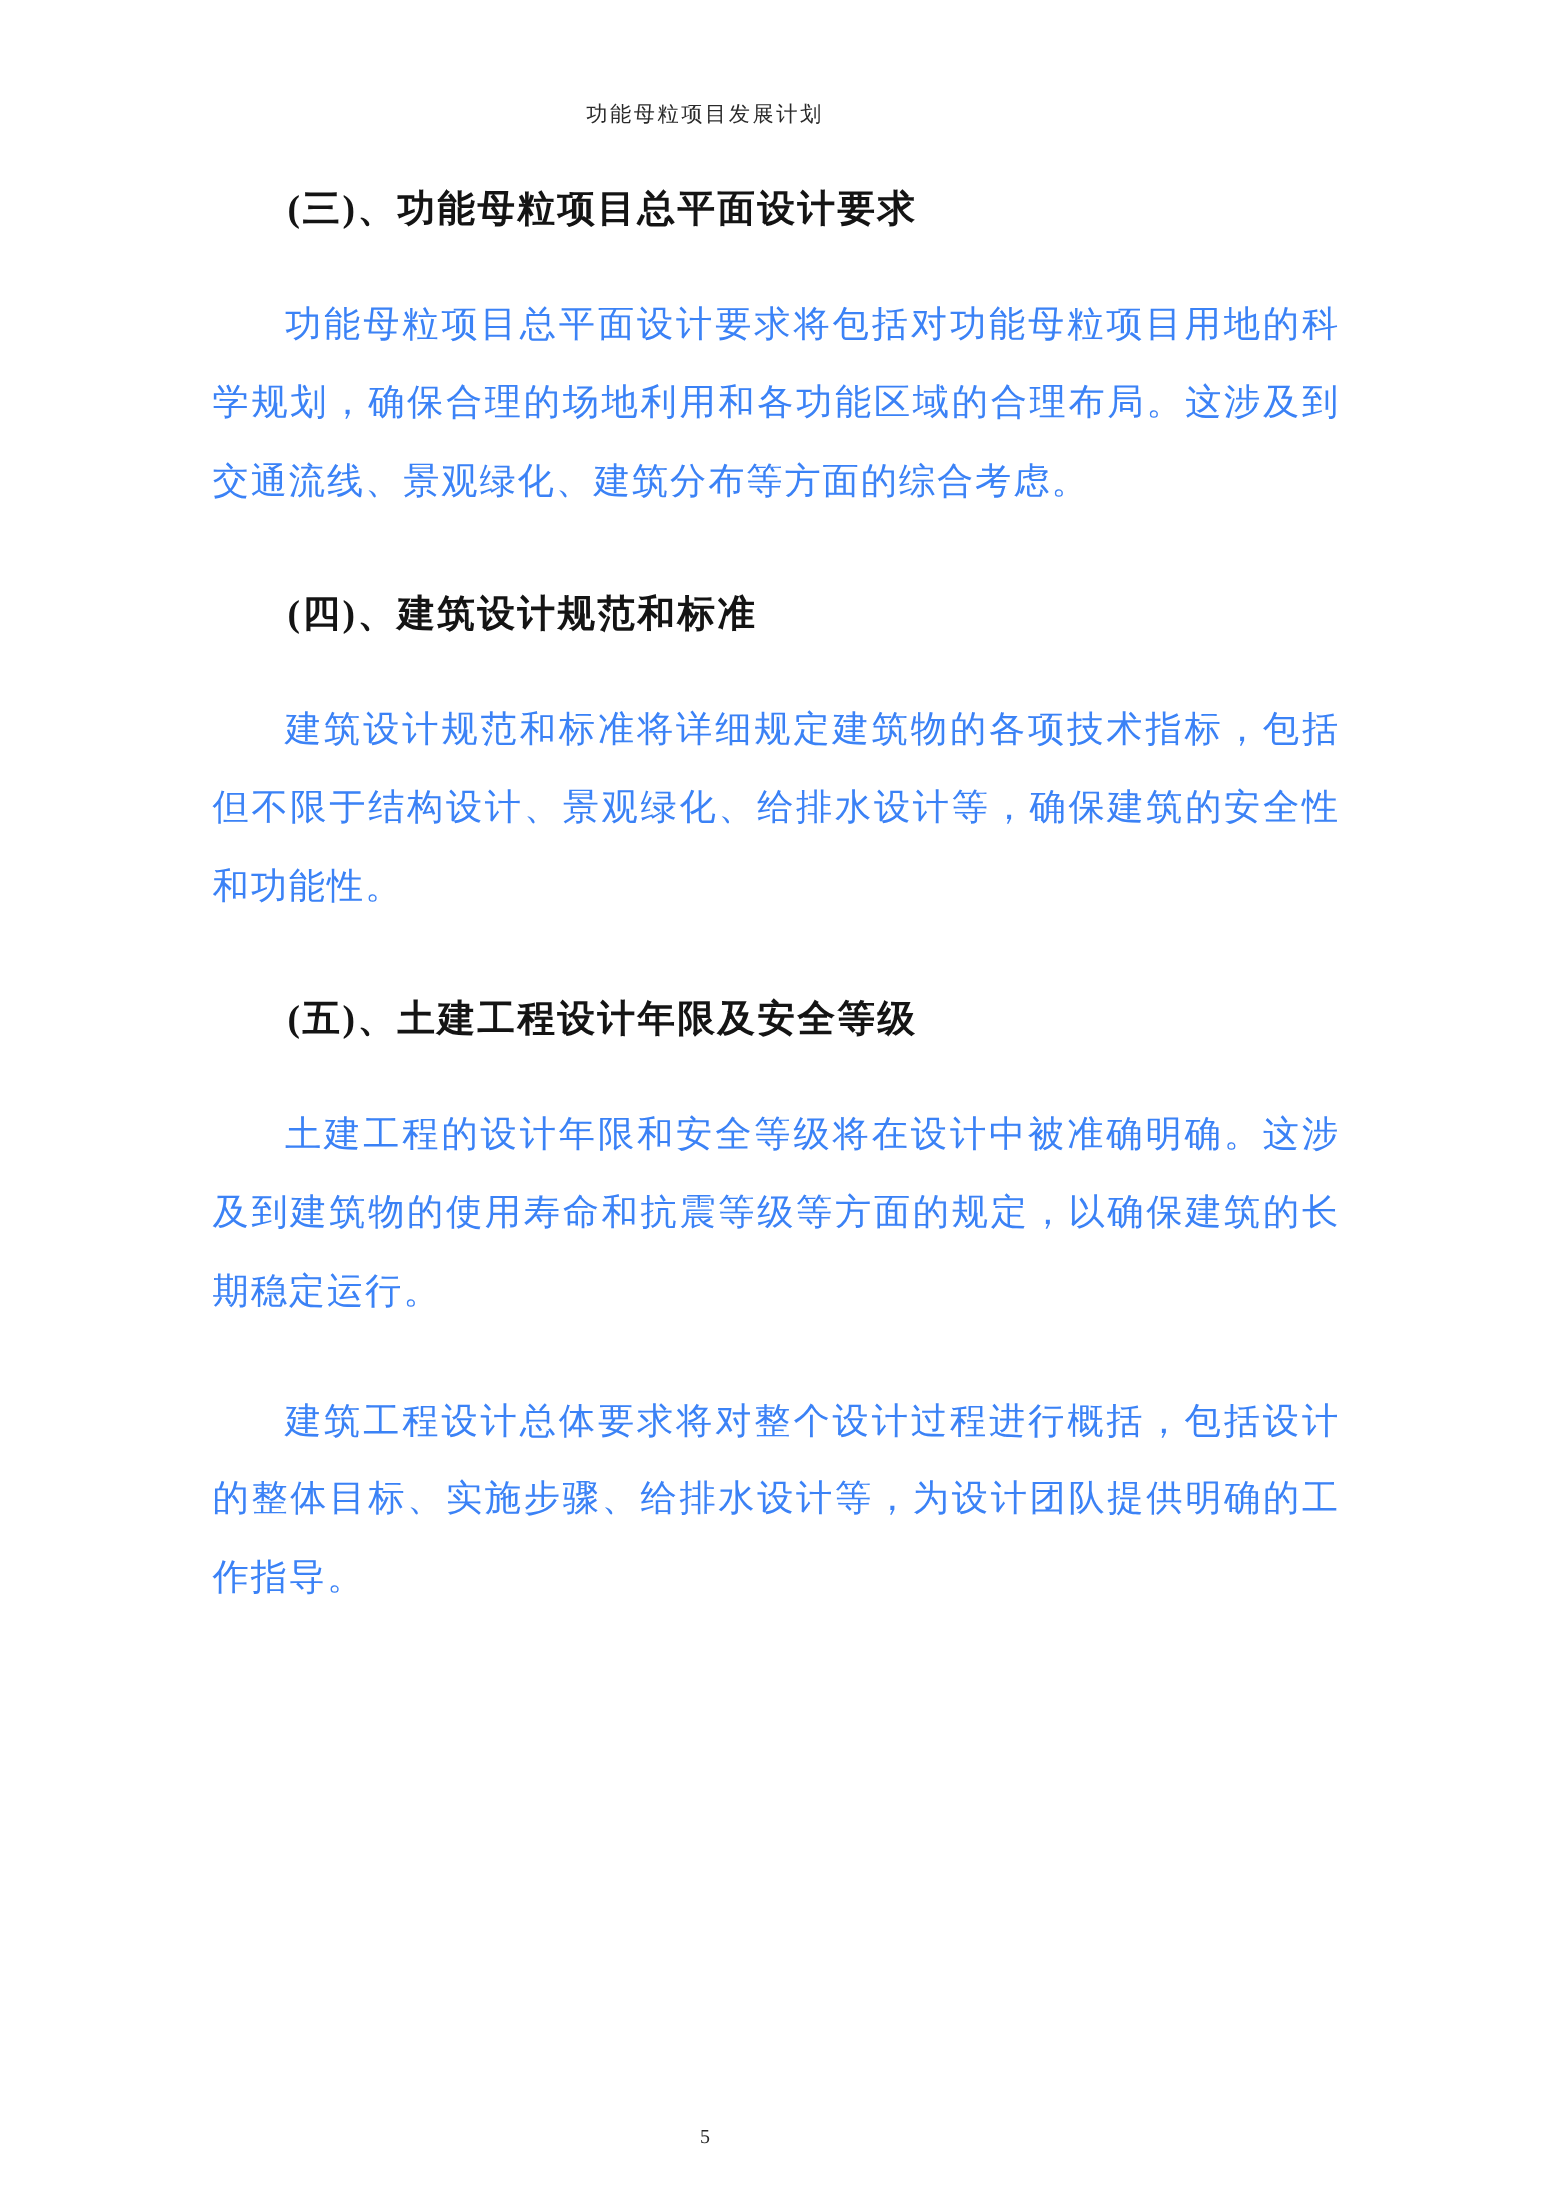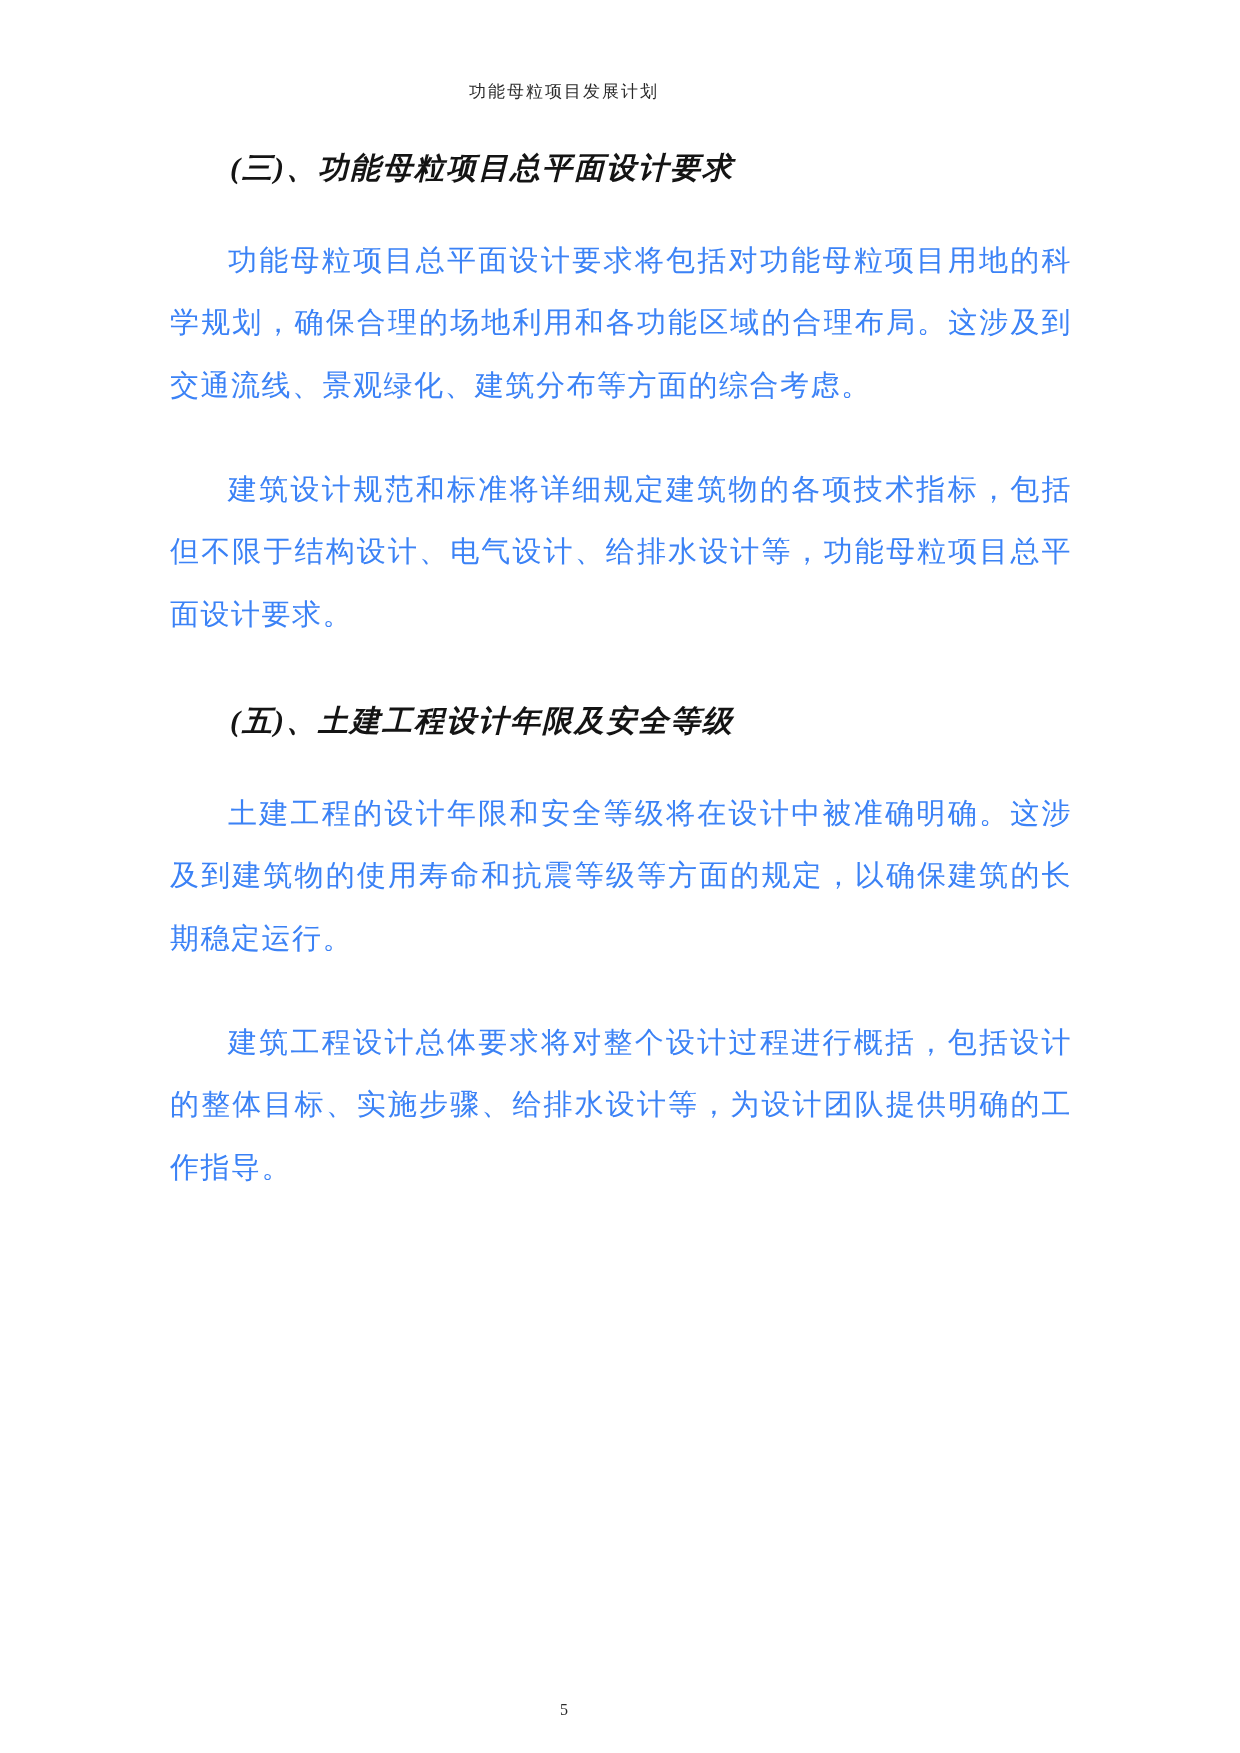--- a/index.html
+++ b/index.html
@@ -33,21 +33,20 @@
     width: 902px;
   }
   .doc-heading {
     margin: 56px 0 0 0;
     font-size: 30px;
     font-weight: 700;
     line-height: 1.3;
     letter-spacing: 2px;
     text-indent: 2em;
     color: #141414;
-    font-style: italic;
   }
   .doc-heading.first {
     margin-top: 0;
   }
   .doc-para {
     margin: 42px 0 0 0;
     font-size: 29px;
     font-weight: 400;
     line-height: 2.15;
     letter-spacing: 1.5px;
@@ -72,21 +71,22 @@
 
   <header class="running-header">
     <span>功能母粒项目发展计划</span>
   </header>
 
   <main class="doc-body">
 
     <h2 class="doc-heading first">(三)、功能母粒项目总平面设计要求</h2>
     <p class="doc-para">功能母粒项目总平面设计要求将包括对功能母粒项目用地的科学规划，确保合理的场地利用和各功能区域的合理布局。这涉及到交通流线、景观绿化、建筑分布等方面的综合考虑。</p>
 
-    <p class="doc-para">建筑设计规范和标准将详细规定建筑物的各项技术指标，包括但不限于结构设计、电气设计、给排水设计等，功能母粒项目总平面设计要求。</p>
+    <h2 class="doc-heading">(四)、建筑设计规范和标准</h2>
+    <p class="doc-para">建筑设计规范和标准将详细规定建筑物的各项技术指标，包括但不限于结构设计、景观绿化、给排水设计等，确保建筑的安全性和功能性。</p>
 
     <h2 class="doc-heading">(五)、土建工程设计年限及安全等级</h2>
     <p class="doc-para">土建工程的设计年限和安全等级将在设计中被准确明确。这涉及到建筑物的使用寿命和抗震等级等方面的规定，以确保建筑的长期稳定运行。</p>
 
     <p class="doc-para">建筑工程设计总体要求将对整个设计过程进行概括，包括设计的整体目标、实施步骤、给排水设计等，为设计团队提供明确的工作指导。</p>
 
   </main>
 
   <footer class="page-footer">
     <span>5</span>

